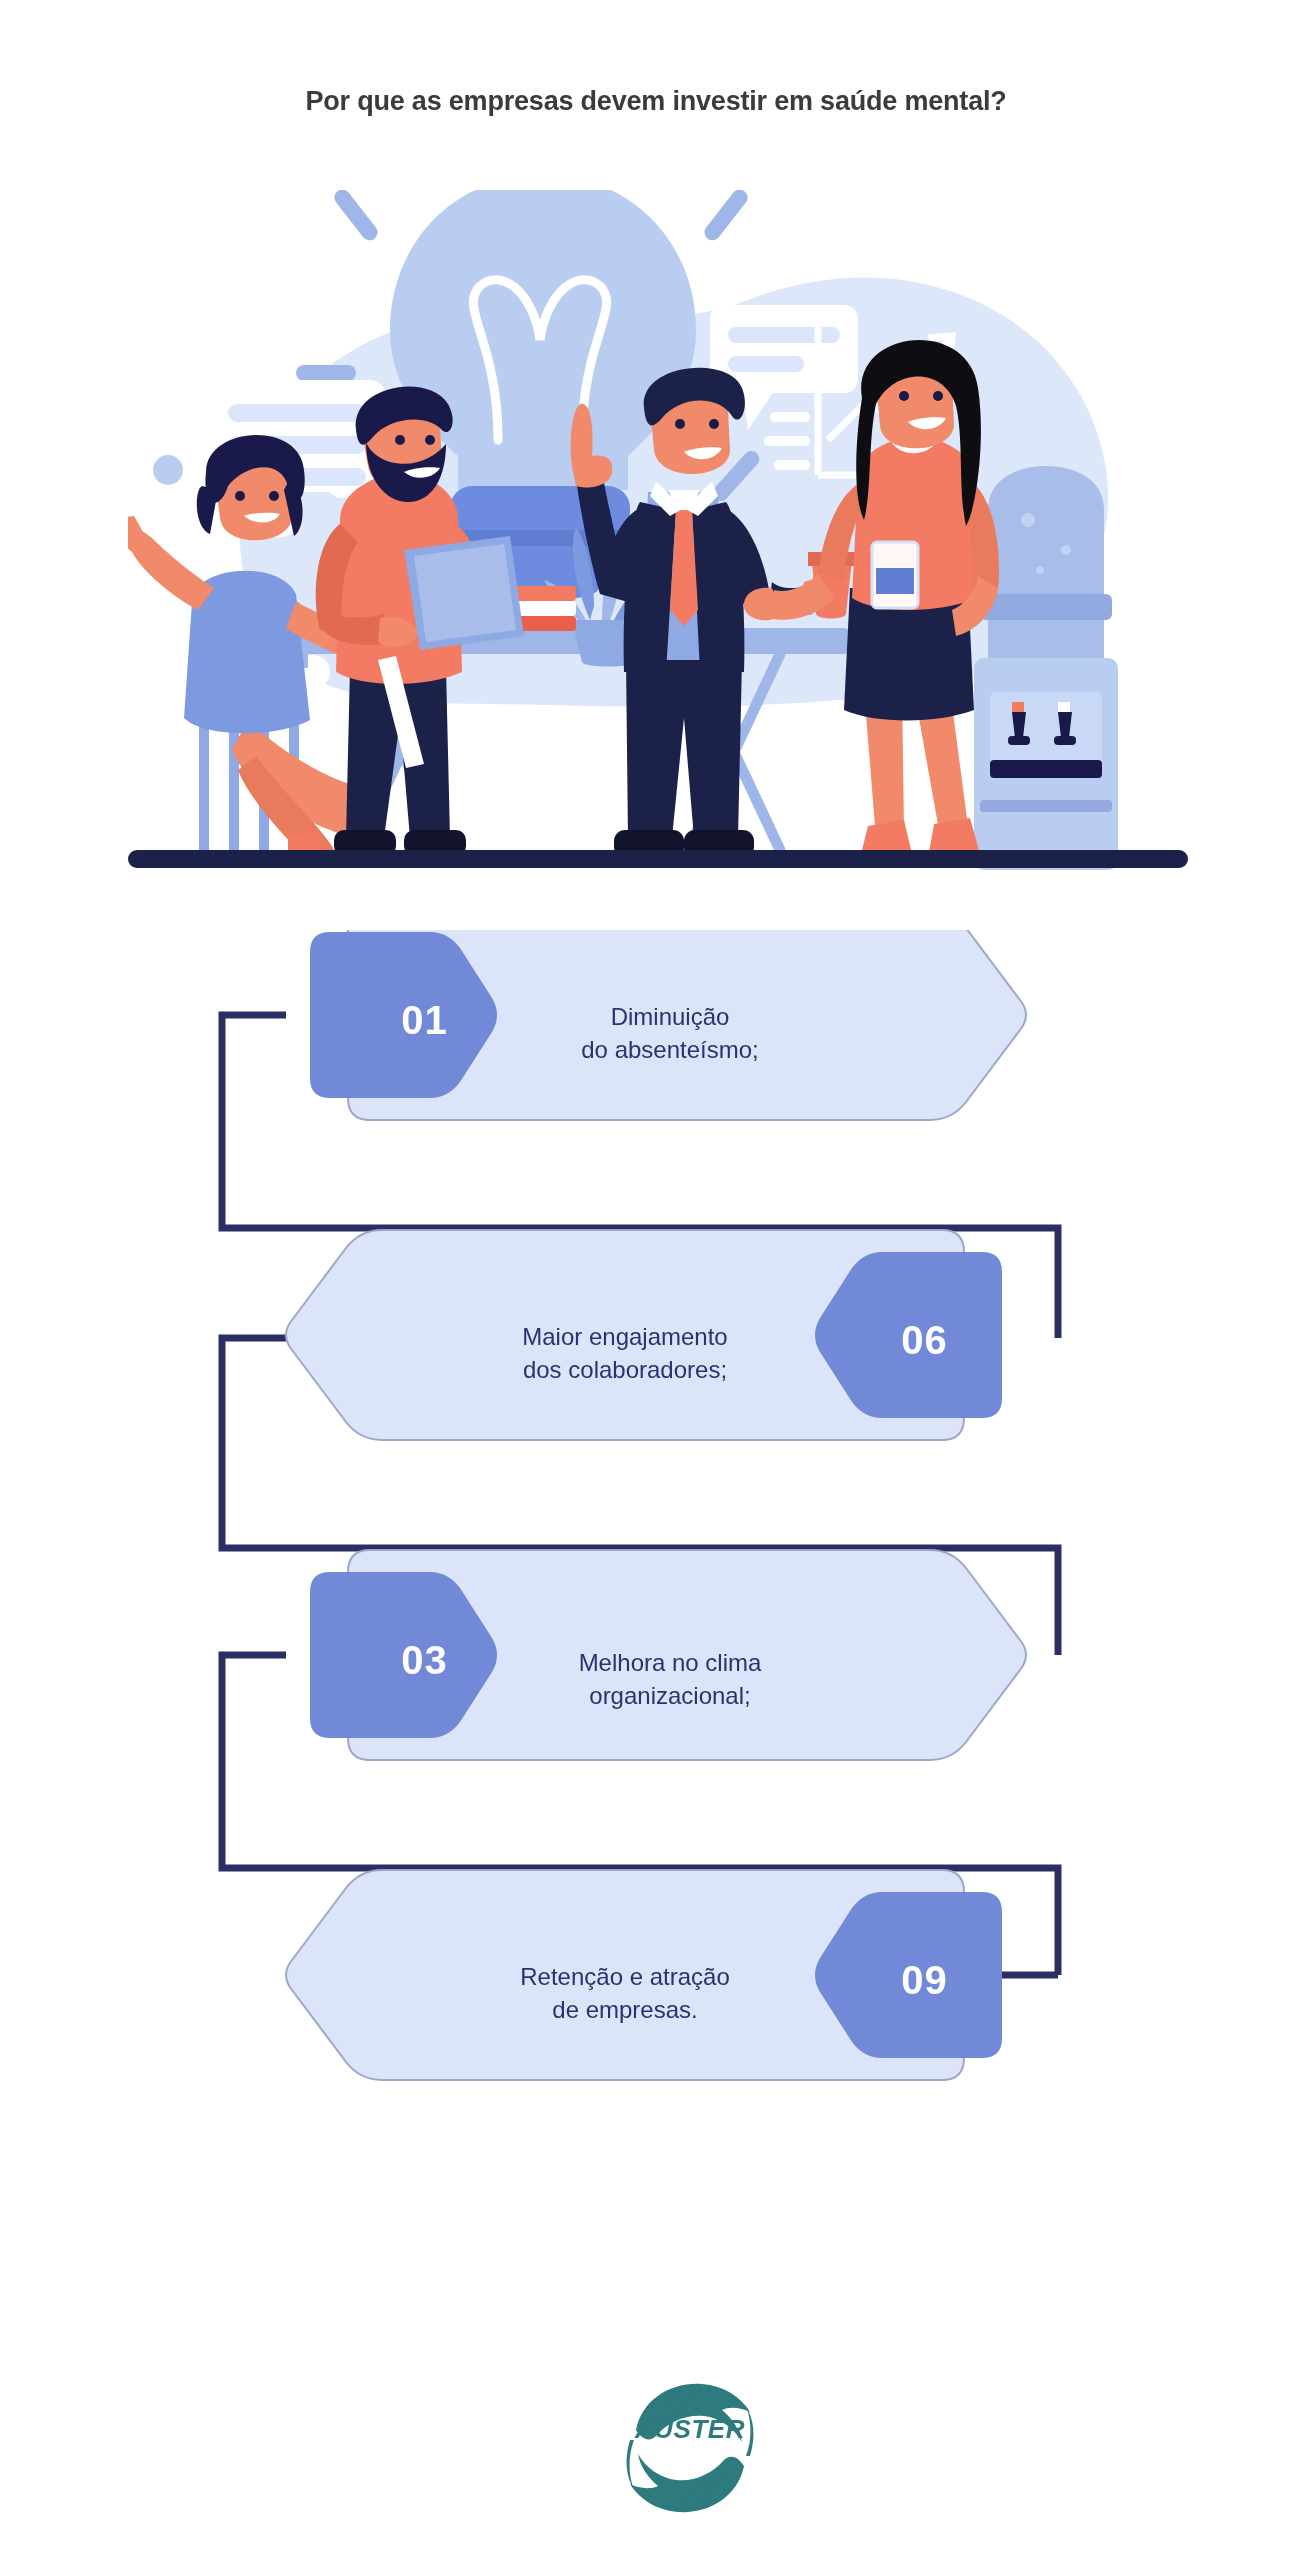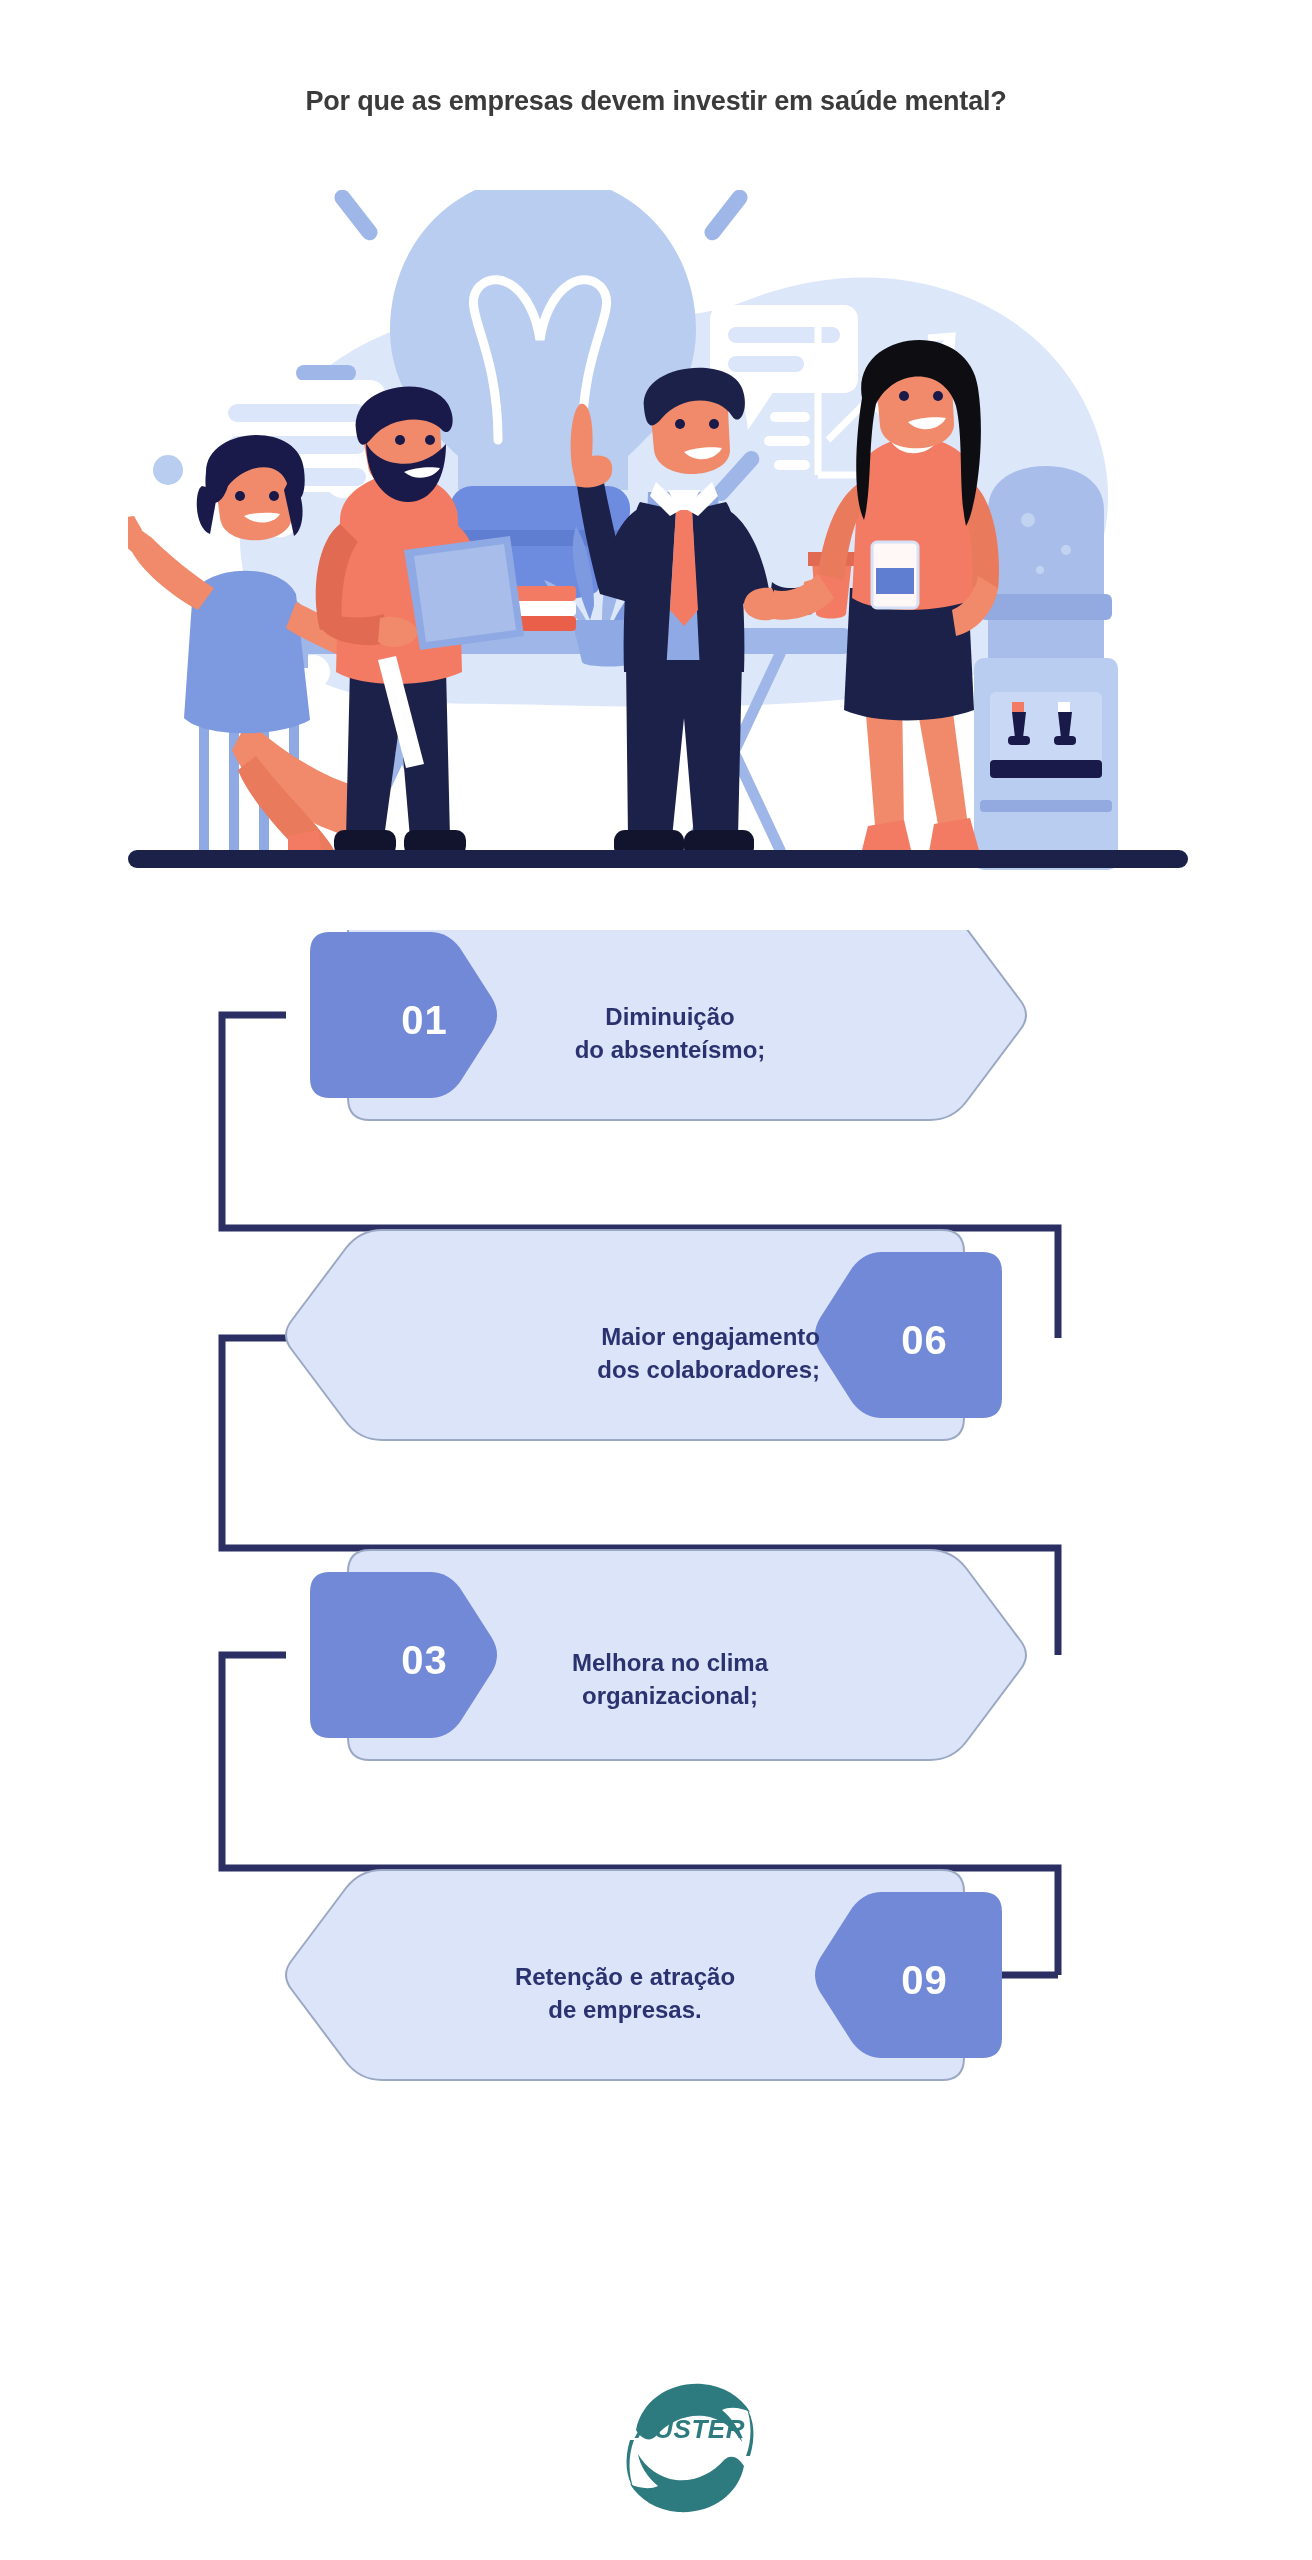--- a/index.html
+++ b/index.html
@@ -31,21 +31,21 @@
   
   .steps{position:absolute;left:0;top:930px;width:1312px;height:1420px;}
   .steps svg{display:block;width:100%;height:100%;}
 
   .step-text{
     position:absolute;
     text-align:center;
     color:#2b3270;
     font-size:24px;
     line-height:33px;
-    font-weight:bold;
+    font-weight:normal;
     white-space:pre-line;
   }
   .badge-num{
     position:absolute;
     color:#ffffff;
     font-size:40px;
     font-weight:bold;
     letter-spacing:1px;
     text-align:center;
     line-height:1;
@@ -378,21 +378,21 @@
              Q 1002 1128 1002 1108 Z" fill="#7189d6"></path>
   </g>
 </svg>
 </div>
 
 <div class="badge-num" style="left:310px;top:1000px;width:192px;">01</div>
 <div class="step-text" style="left:480px;top:1000px;width:380px;">Diminuição
 do absenteísmo;</div>
 
 <div class="badge-num" style="left:810px;top:1320px;width:192px;">06</div>
-<div class="step-text" style="left:430px;top:1320px;width:390px;text-align:right;">Maior engajamento
+<div class="step-text" style="left:430px;top:1320px;width:390px;">Maior engajamento
 dos colaboradores;</div>
 
 <div class="badge-num" style="left:310px;top:1640px;width:192px;">03</div>
 <div class="step-text" style="left:480px;top:1640px;width:380px;margin-top:6px;">Melhora no clima
 organizacional;</div>
 
 <div class="badge-num" style="left:810px;top:1960px;width:192px;">09</div>
 <div class="step-text" style="left:430px;top:1960px;width:390px;">Retenção e atração
 de empresas.</div>
 

